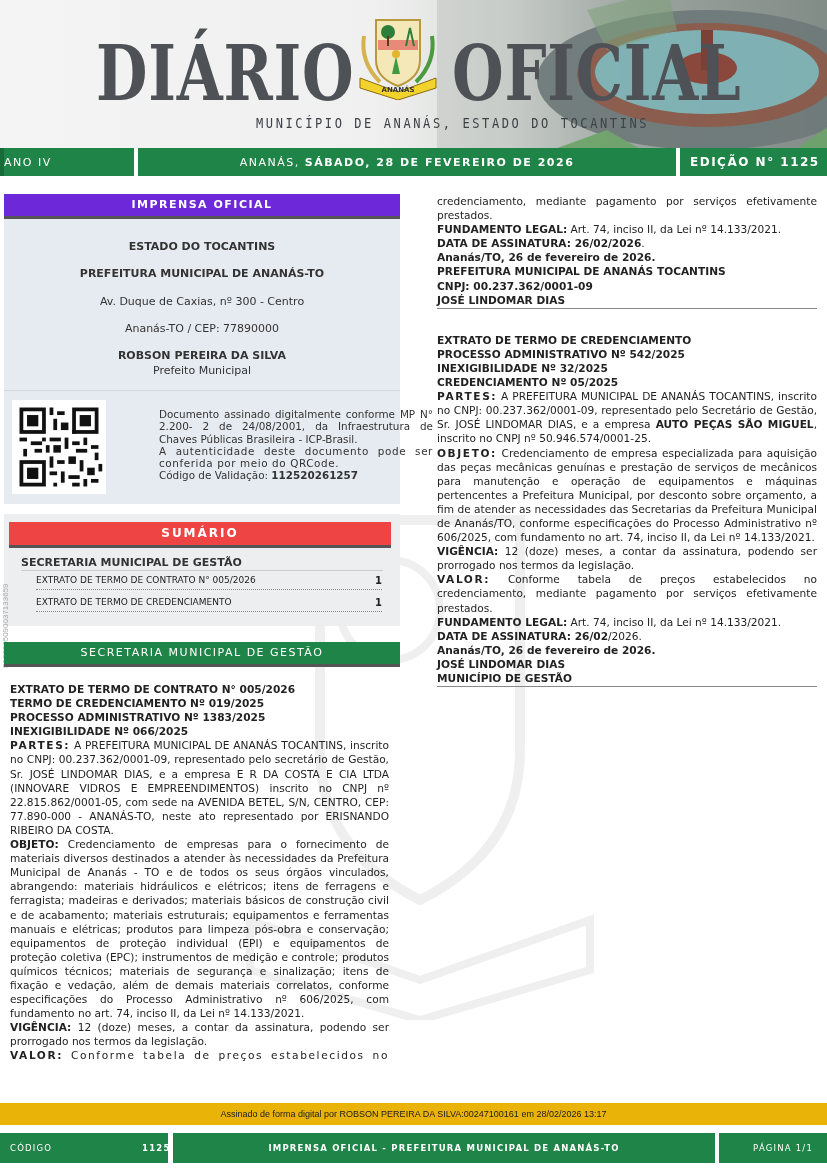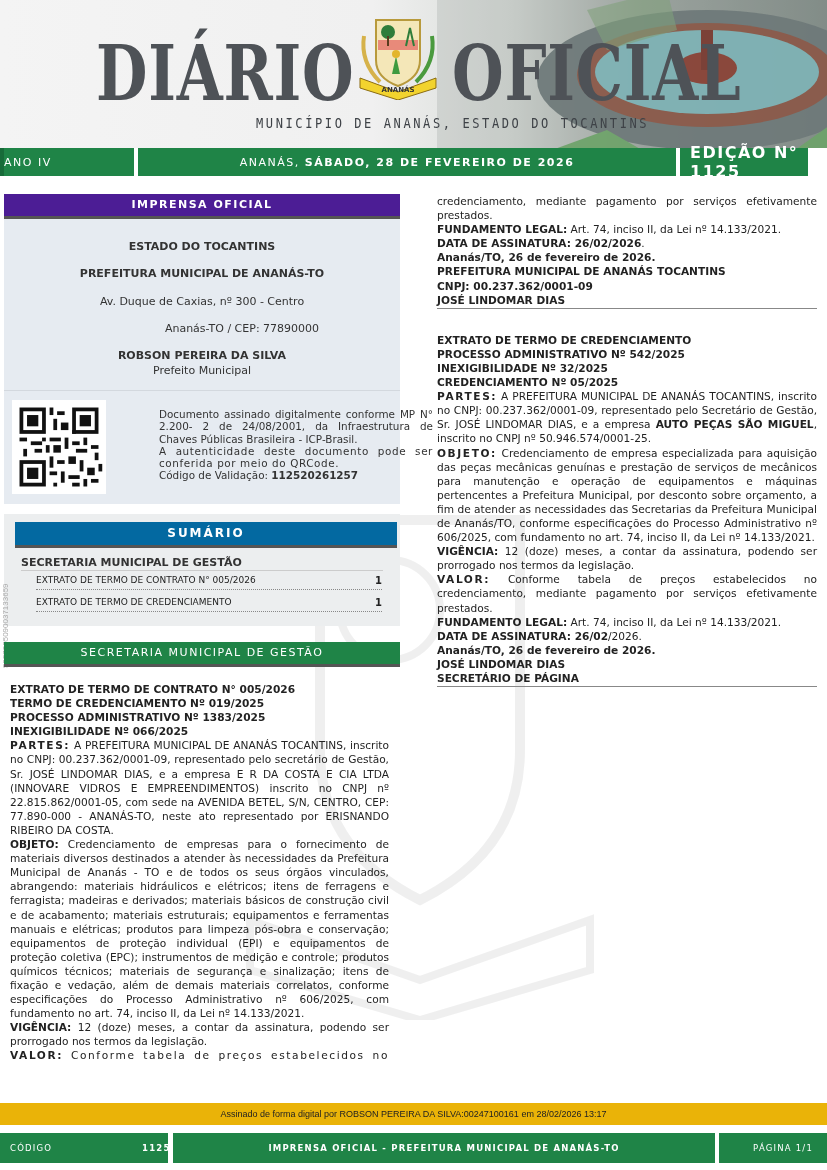--- a/index.html
+++ b/index.html
@@ -29,43 +29,43 @@
     position:absolute; left:256px; top:115px; font-family:"DejaVu Sans Mono", monospace;
     font-size:14px; letter-spacing:3px; color:#3e4247;
     transform:scaleX(0.86); transform-origin:left top;
   }
   .band {
     position:absolute; top:148px; height:28px; background:#1f8447; color:#fff;
     display:flex; align-items:center; font-size:11px; letter-spacing:1.5px;
   }
   .band-left { left:0; width:134px; box-sizing:border-box; border-left:4px solid #176b39; }
   .band-mid { left:138px; width:538px; justify-content:center; }
-  .band-right { left:680px; width:128px; padding-left:10px; box-sizing:border-box; font-weight:bold; font-size:16px; }
+  .band-right { left:680px; width:147px; padding-left:10px; box-sizing:border-box; font-weight:bold; font-size:12px; }
   .band b { font-weight:bold; }
 
   
   .imprensa-box {
     position:absolute; left:4px; top:194px; width:396px; height:310px; background:#e6ebf1;
   }
   .green-hdr {
-    background:#4c1d95; color:#fff; text-align:center; font-weight:bold; font-size:11px;
+    background:#6d28d9; color:#fff; text-align:center; font-weight:bold; font-size:11px;
     letter-spacing:1.5px; height:22px; line-height:22px; border-bottom:3px solid #555;
   }
   .imp-line { text-align:center; font-size:11px; color:#333; }
   .qr-area { position:absolute; left:8px; top:206px; width:94px; height:94px; background:#fff; }
   .qr-text {
     position:absolute; left:115px; top:214px; width:274px; font-size:10.4px; line-height:12.3px;
     color:#333; text-align:justify;margin-left:40px;
   }
 
   .sumario-box {
     position:absolute; left:4px; top:514px; width:396px; height:112px; background:#eceeef;
   }
   .sumario-hdr {
-    position:absolute; left:11px; top:8px; width:382px; height:23px; background:#0369a1; color:#fff;
+    position:absolute; left:5px; top:8px; width:382px; height:23px; background:#ef4444; color:#fff;
     text-align:center; font-weight:bold; font-size:12px; letter-spacing:2px; line-height:23px;
     border-bottom:3px solid #555;
   }
   .sum-sec { position:absolute; left:17px; top:42px; font-size:11px; font-weight:bold; color:#333; }
   .sum-row {
     position:absolute; left:32px; width:346px; font-size:9px; color:#222;
     border-bottom:1px dotted #888; height:17px; line-height:17px;
   }
   .sum-row .pg { position:absolute; right:0; top:0; font-weight:bold; font-size:10px; }
 
@@ -151,21 +151,21 @@
   <path d="M90 20 H290 V250 Q290 350 190 400 Q90 350 90 250 Z" fill="none" stroke="#000" stroke-width="10"></path>
   <circle cx="160" cy="110" r="50" fill="none" stroke="#000" stroke-width="8"></circle>
   <path d="M20 420 L190 480 L360 420 L360 470 L190 520 L20 470 Z" fill="none" stroke="#000" stroke-width="8"></path>
 </svg>
 
 <div class="imprensa-box">
   <div class="green-hdr">IMPRENSA OFICIAL</div>
   <div class="imp-line" style="position:absolute;top:46px;width:100%;font-weight:bold;">ESTADO DO TOCANTINS</div>
   <div class="imp-line" style="position:absolute;top:73px;width:100%;font-weight:bold;">PREFEITURA MUNICIPAL DE ANANÁS-TO</div>
   <div class="imp-line" style="position:absolute;top:101px;width:100%;">Av. Duque de Caxias, nº 300 - Centro</div>
-  <div class="imp-line" style="position:absolute;top:128px;width:100%;margin-left:40px;">Ananás-TO / CEP: 77890000</div>
+  <div class="imp-line" style="position:absolute;top:128px;width:100%;">Ananás-TO / CEP: 77890000</div>
   <div class="imp-line" style="position:absolute;top:155px;width:100%;font-weight:bold;">ROBSON PEREIRA DA SILVA</div>
   <div class="imp-line" style="position:absolute;top:170px;width:100%;">Prefeito Municipal</div>
   <div style="position:absolute;left:0;top:196px;width:100%;border-top:1px solid #d3d8de;"></div>
   <div class="qr-area">
     <svg width="94" height="94" viewBox="0 0 25 25">
       <rect width="25" height="25" fill="#fff"></rect>
       <g fill="#111">
         <rect x="2" y="2" width="7" height="7"></rect>
           <rect x="3" y="3" width="5" height="5" fill="#fff"></rect>
           <rect x="4" y="4" width="3" height="3"></rect>
@@ -263,21 +263,21 @@
   <p class="b">INEXIGIBILIDADE Nº 32/2025</p>
   <p class="b">CREDENCIAMENTO Nº 05/2025</p>
   <p><b class="sp">PARTES:</b><span> A PREFEITURA MUNICIPAL DE ANANÁS TOCANTINS, inscrito no CNPJ: 00.237.362/0001-09, representado pelo Secretário de Gestão, Sr. JOSÉ LINDOMAR DIAS, e a empresa </span><b>AUTO PEÇAS SÃO MIGUEL</b><span>, inscrito no CNPJ nº 50.946.574/0001-25.</span></p>
   <p><b class="sp">OBJETO:</b><span> Credenciamento de empresa especializada para aquisição das peças mecânicas genuínas e prestação de serviços de mecânicos para manutenção e operação de equipamentos e máquinas pertencentes a Prefeitura Municipal, por desconto sobre orçamento, a fim de atender as necessidades das Secretarias da Prefeitura Municipal de Ananás/TO, conforme especificações do Processo Administrativo nº 606/2025, com fundamento no art. 74, inciso II, da Lei nº 14.133/2021.</span></p>
   <p><b>VIGÊNCIA:</b><span> 12 (doze) meses, a contar da assinatura, podendo ser prorrogado nos termos da legislação.</span></p>
   <p><b class="sp">VALOR:</b><span> Conforme tabela de preços estabelecidos no credenciamento, mediante pagamento por serviços efetivamente prestados.</span></p>
   <p><b>FUNDAMENTO LEGAL:</b><span> Art. 74, inciso II, da Lei nº 14.133/2021.</span></p>
   <p><b>DATA DE ASSINATURA: 26/02</b><span>/2026.</span></p>
   <p class="b">Ananás/TO, 26 de fevereiro de 2026.</p>
   <p class="c">JOSÉ LINDOMAR DIAS</p>
-  <p class="c">SECRETÁRIO DE PÁGINA</p>
+  <p class="c">MUNICÍPIO DE GESTÃO</p>
   <div class="rule"></div>
 </div>
 
 <div class="sigbar">Assinado de forma digital por ROBSON PEREIRA DA SILVA:00247100161 em 28/02/2026 13:17</div>
 <div class="foot foot-left">
   <span>CÓDIGO</span>&nbsp;<b>112520261257</b>
 </div>
 <div class="foot foot-mid">IMPRENSA OFICIAL - PREFEITURA MUNICIPAL DE ANANÁS-TO</div>
 <div class="foot foot-right">PÁGINA 1/1</div>
 

